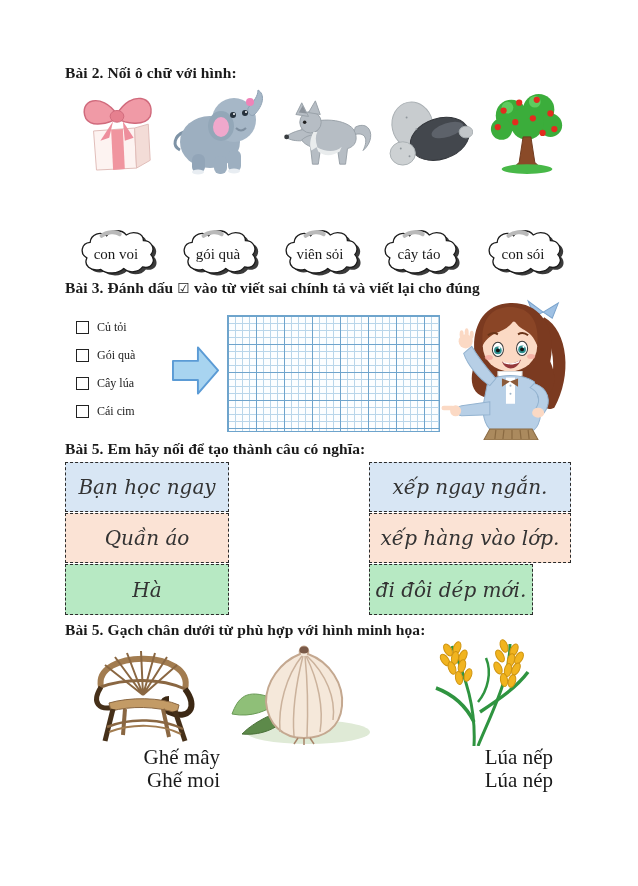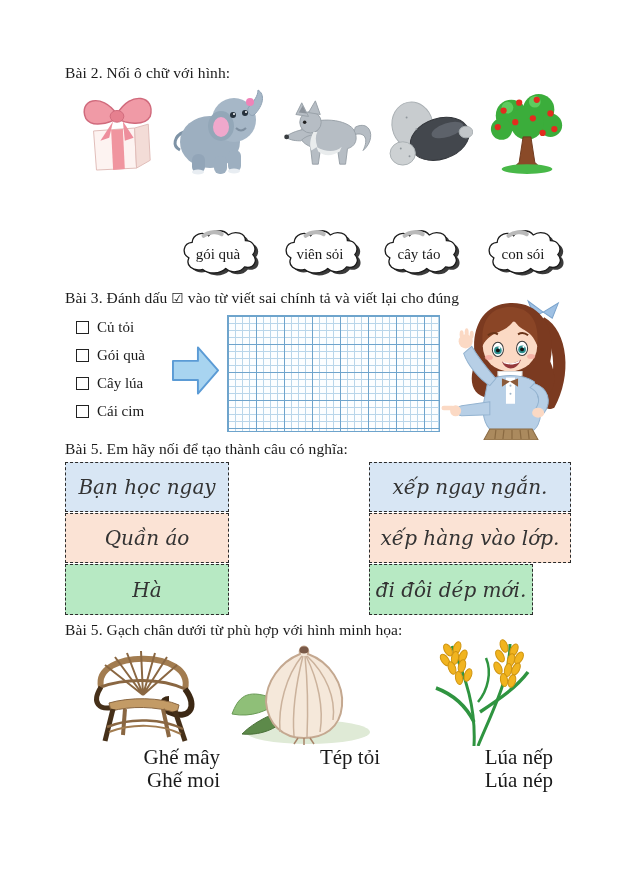--- a/index.html
+++ b/index.html
@@ -1,27 +1,27 @@
 <!DOCTYPE html>
 <html><head>
 <meta charset="utf-8">
 <style>
   html,body{margin:0;padding:0;background:#fff;}
   #page{position:relative;width:638px;height:886px;background:#fff;overflow:hidden;
         font-family:"Liberation Serif","DejaVu Serif",serif;color:#1a1a1a;}
   .abs{position:absolute;}
-  .ex-title{font-weight:normal;font-size:15.5px;letter-spacing:.1px;white-space:nowrap;}
+  .ex-title{font-weight:bold;font-size:15.5px;letter-spacing:.1px;white-space:nowrap;}
   .glyph{font-family:"DejaVu Sans",sans-serif;font-size:14px;}
   
   .cloud{width:82px;height:58px;}
   .cloud svg{position:absolute;left:0;top:0;width:100%;height:100%;}
   .cloud-label{position:absolute;left:0;right:4px;top:50%;transform:translateY(-42%);
                text-align:center;font-size:15px;}
   
-  .chk-row{display:flex;align-items:center;height:18px;font-size:15px;}
+  .chk-row{display:flex;align-items:center;height:18px;font-size:12px;}
   .chk-box{display:inline-block;width:11px;height:11px;border:1.4px solid #222;
            margin-right:8px;background:#fff;flex:none;}
   .writing-grid{background-color:#fcfeff;border:1px solid #6ea4cc;
     background-image:
       repeating-linear-gradient(to right,#6ea4cc 0 1px,transparent 1px 28px),
       repeating-linear-gradient(to bottom,#6ea4cc 0 1px,transparent 1px 28px),
       repeating-linear-gradient(to right,#b9d6ea 0 1px,transparent 1px 7px),
       repeating-linear-gradient(to bottom,#b9d6ea 0 1px,transparent 1px 7px);}
   
   .match-box{display:flex;align-items:center;justify-content:center;
@@ -132,20 +132,26 @@
         <circle cx="66" cy="24" r="3.2"></circle>
           <circle cx="70" cy="40" r="3.2"></circle>
           <circle cx="12" cy="38" r="3.2"></circle>
         <circle cx="30" cy="33" r="3.2"></circle>
           <circle cx="48" cy="29" r="3.2"></circle>
           <circle cx="58" cy="44" r="3.2"></circle>
       </g>
     </svg>
   </div>
 
+  <div class="abs cloud" style="left:77px;top:224px;">
+    <svg viewBox="0 0 100 60">
+        <use href="#cloudshape"></use>
+      </svg>
+    <span class="cloud-label">con voi</span>
+  </div>
   <div class="abs cloud" style="left:179px;top:224px;">
     <svg viewBox="0 0 100 60">
         <use href="#cloudshape"></use>
       </svg>
     <span class="cloud-label">gói quà</span>
   </div>
   <div class="abs cloud" style="left:281px;top:224px;">
     <svg viewBox="0 0 100 60">
         <use href="#cloudshape"></use>
       </svg>
@@ -157,21 +163,21 @@
       </svg>
     <span class="cloud-label">cây táo</span>
   </div>
   <div class="abs cloud" style="left:484px;top:224px;">
     <svg viewBox="0 0 100 60">
         <use href="#cloudshape"></use>
       </svg>
     <span class="cloud-label">con sói</span>
   </div>
 
-  <div class="abs ex-title" style="left:65px;top:289px;">
+  <div class="abs ex-title" style="left:65px;top:279px;">
     <span>Bài 3. Đánh dấu</span>
     <span class="glyph">☑</span>
     <span>vào từ viết sai chính tả và viết lại cho đúng</span>
   </div>
 
   <div class="abs chk-row" style="left:76px;top:318px;">
     <span class="chk-box"></span>
     <span>Củ tỏi</span>
   </div>
   <div class="abs chk-row" style="left:76px;top:346px;">
@@ -330,20 +336,19 @@
         <ellipse cx="86" cy="43" rx="3.5" ry="6.5" transform="rotate(15 86 43)"></ellipse>
       </g>
     </svg>
   </div>
 
   <div class="abs word-col" style="left:80px;top:746px;width:140px;">
     <div>Ghế mây</div>
     <div>Ghế moi</div>
   </div>
   <div class="abs word-col" style="left:240px;top:746px;width:140px;">
-    <div>Tép tỏi</div>
   </div>
   <div class="abs word-col" style="left:413px;top:746px;width:140px;">
     <div>Lúa nếp</div>
     <div>Lúa nép</div>
   </div>
 
 </div>
 
 </body></html>

